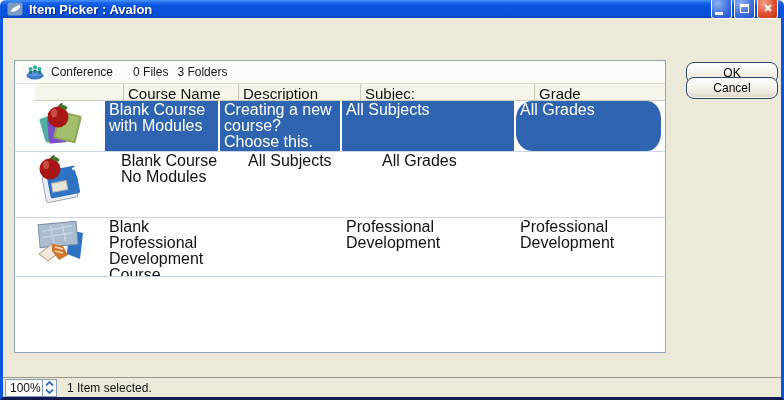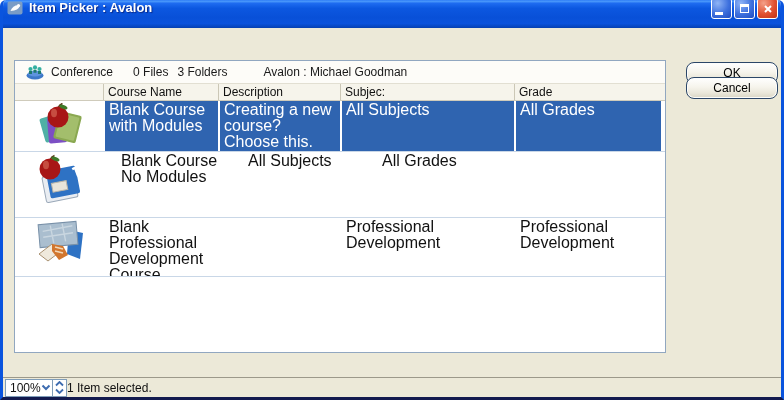--- a/index.html
+++ b/index.html
@@ -7,24 +7,24 @@
   .window{
     position:relative;width:784px;height:400px;
     border-left:3px solid #0A54DE;border-right:3px solid #0A54DE;border-bottom:3px solid #121A4E;
     border-radius:6px 6px 0 0;
     background:#ECE9D8;
     font-family:"Liberation Sans",sans-serif;
     overflow:hidden;
   }
   
   .titlebar{
-    position:absolute;top:0;left:-3px;right:-3px;height:28px;
+    position:absolute;top:0;left:-3px;right:-3px;height:18px;
     background:linear-gradient(180deg,#2F7DF6 0%,#4896FB 5%,#1E6BF0 12%,#0C57E0 30%,#0850D8 62%,#0A52DC 84%,#0645BE 96%,#0540B0 100%);
     border-radius:6px 6px 0 0;
-    display:flex;align-items:flex-start;padding:0 6px 0 7px;
+    display:flex;align-items:center;padding:0 6px 0 7px;
   }
   .app-icon{width:16px;height:16px;margin-right:6px;display:inline-flex;}
   .title{color:#fff;font-weight:bold;font-size:13px;text-shadow:1px 1px 1px #0A2A8A;flex:1;white-space:nowrap;}
   .winbtns{display:flex;gap:2px;margin-top:-2px;}
   .wbtn{width:21px;height:21px;border-radius:3px;border:1px solid #fff;display:flex;align-items:center;justify-content:center;cursor:default;}
   .wbtn.blue{background:radial-gradient(circle at 30% 22%,#8FB4F6 0%,#3E71DE 55%,#1E4CC2 100%);}
   .wbtn.red{background:radial-gradient(circle at 30% 22%,#F4A088 0%,#E05030 55%,#C03214 100%);}
   .g-min{width:8px;height:3px;background:#fff;align-self:flex-end;margin:0 auto 3px 3px;}
   .g-max{width:9px;height:9px;border:1px solid #fff;border-top:3px solid #fff;}
   
@@ -38,33 +38,33 @@
     display:flex;align-items:center;font-size:12px;color:#1a1a1a;padding-left:10px;
   }
   .conf-icon{width:20px;height:16px;display:inline-flex;}
   .ib-label{margin-left:6px;}
   .ib-files{margin-left:20px;}
   .ib-folders{margin-left:9px;}
   .ib-owner{margin-left:36px;}
   .thead{
     height:17px;flex:0 0 17px;background:#F6F4EB;border-bottom:1px solid #CFCBBB;
     display:grid;grid-template-columns:88px 115px 122px 174px 1fr;
-    font-size:12px;color:#111;
+    font-size:15px;color:#111;margin-left:20px;
   }
   .th{padding:1px 0 0 4px;overflow:hidden;white-space:nowrap;border-left:1px solid #CBC7B6;}
   .th-icon{border-left:none;}
   .row{
     display:grid;grid-template-columns:88px 115px 122px 174px 1fr;
     border-bottom:1px solid #C9D7E7;font-size:16px;line-height:16px;color:#111;
   }
   .row.r0{height:51px;}
   .row.r1{height:66px;gap:12px;}
   .row.r2{height:59px;}
   .cell{padding:1px 3px 0 4px;overflow:hidden;border-left:2px solid transparent;}
-  .cell.grade{padding-right:14px;}
+  .cell.grade{padding-right:14px;border-radius:18px;}
   .icon-cell{display:flex;align-items:flex-start;justify-content:center;padding-top:2px;border-left:none;}
   .row.selected .cell:not(.icon-cell){background:#2F64B0;color:#fff;border-left:2px solid #fff;}
   .row.selected .cell:last-child{border-right:4px solid #fff;}
   .filler{flex:1;background:#fff;}
   
   .xpbtn{
     position:absolute;left:683px;width:92px;height:22px;
     border:1px solid #2B4668;border-radius:8px;
     background:linear-gradient(180deg,#FFFFFF 0%,#F6F4EC 45%,#EAE7DA 75%,#D9D5C5 100%);
     box-shadow:inset 0 0 0 1px #FCFCFA;
@@ -72,30 +72,30 @@
   }
   .xpbtn.ok{top:62px;}
   .xpbtn.cancel{top:77px;}
   
   .statusbar{
     position:absolute;left:0;right:0;bottom:0;height:20px;
     border-top:1px solid #9C998A;background:#ECE9D8;
     display:flex;align-items:center;font-size:12px;color:#111;padding-left:2px;
   }
   .combo{
-    width:48px;height:18px;background:#fff;border:1px solid #7F9DB9;
+    width:38px;height:18px;background:#fff;border:1px solid #7F9DB9;
     display:flex;align-items:center;justify-content:space-between;padding:0 2px 0 4px;
   }
   .combo-val{font-size:12px;}
   .spin{
     width:14px;height:18px;background:#fff;border:1px solid #7F9DB9;border-left:none;
     display:flex;flex-direction:column;align-items:center;justify-content:center;gap:1px;
   }
   .spin span{display:flex;line-height:0;}
-  .status-text{}
+  .status-text{margin-left:10px;}
 </style>
 </head>
 <body>
 
 <div class="window">
 
   <div class="titlebar">
     <span class="app-icon">
       <svg width="16" height="16" viewBox="0 0 16 16">
         <rect x="0.5" y="1.5" width="15" height="13" rx="2" fill="#7A9CC6"></rect>
@@ -128,21 +128,20 @@
           <ellipse cx="10" cy="9.5" rx="7" ry="3" fill="#5E94DE"></ellipse>
           <circle cx="5.5" cy="5" r="2.1" fill="#35AFA0"></circle>
           <circle cx="10" cy="3.4" r="2.1" fill="#35AFA0"></circle>
           <circle cx="14.5" cy="5" r="2.1" fill="#35AFA0"></circle>
           <path d="M4 7 h3 v3 h-3z M8.5 5.8 h3 v3 h-3z M13 7 h3 v3 h-3z" fill="#1E7A6E"></path>
         </svg>
       </span>
       <span class="ib-label">Conference</span>
       <span class="ib-files">0 Files</span>
       <span class="ib-folders">3 Folders</span>
-      <span class="ib-owner">Avalon : Michael Goodman</span>
     </div>
 
     <div class="thead">
       <div class="th th-icon"></div>
       <div class="th">Course Name</div>
       <div class="th">Description</div>
       <div class="th">Subjec:</div>
       <div class="th">Grade</div>
     </div>
 

